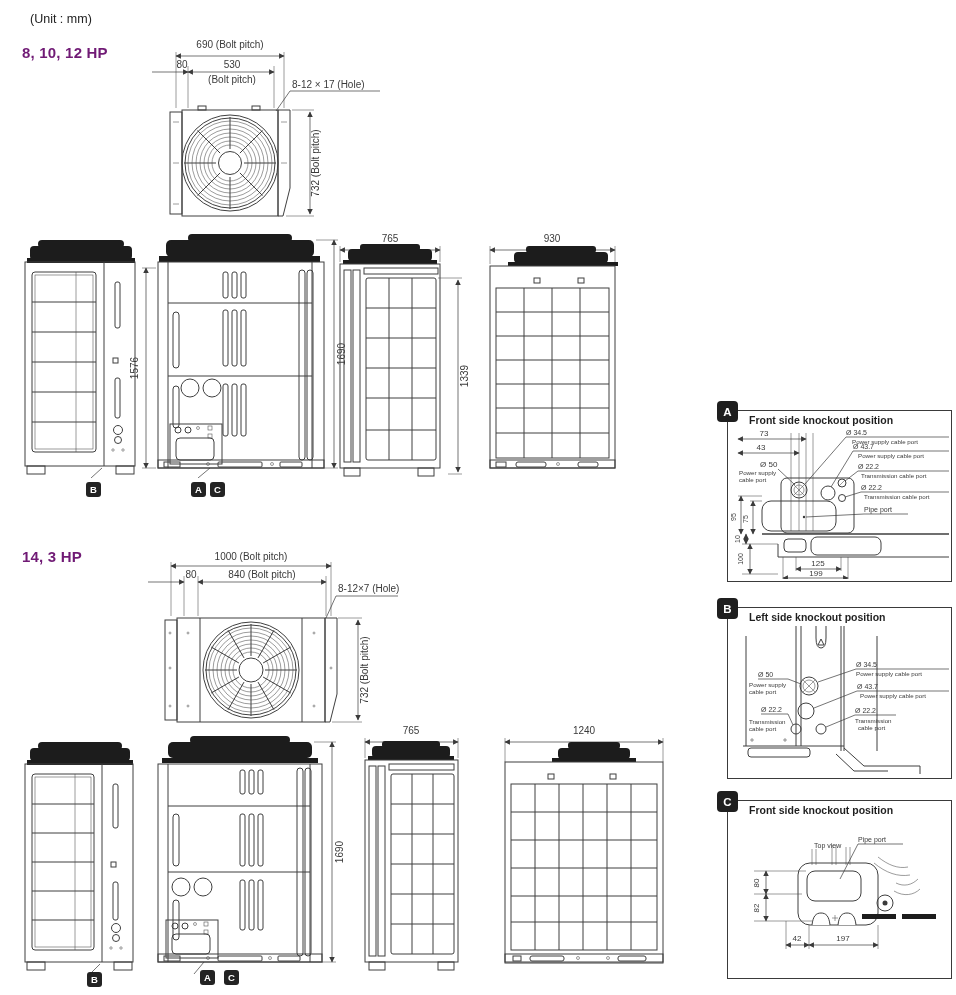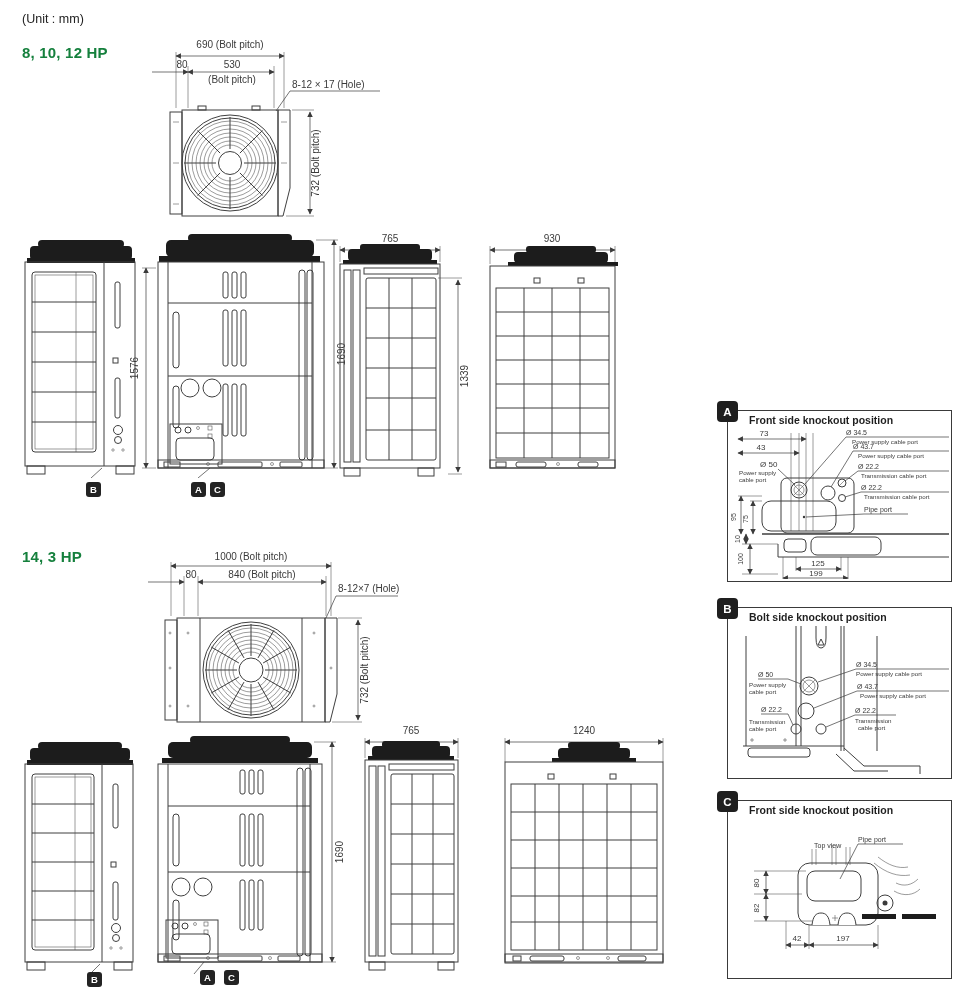--- a/index.html
+++ b/index.html
@@ -1,20 +1,20 @@
 <!DOCTYPE html>
 <html><head>
 <meta charset="utf-8">
 <style>
   html,body{margin:0;padding:0;background:#fff;}
   .page{position:relative;width:956px;height:995px;background:#fff;overflow:hidden;
         font-family:"Liberation Sans",sans-serif;color:#333;}
   .abs{position:absolute;}
-  .unitnote{font-size:12.5px;color:#222;}
-  .sect-title{font-size:15px;font-weight:bold;color:#15803d;letter-spacing:.2px;}
+  .unitnote{font-size:12.5px;color:#222;margin-left:8px;}
+  .sect-title{font-size:15px;font-weight:bold;color:#701a75;letter-spacing:.2px;}
   svg text{font-family:"Liberation Sans",sans-serif;fill:#3a3a3a;}
   .t10{font-size:10px;} .t8{font-size:8px;}
   .t7{font-size:7px;} .t6{font-size:6.2px;}
   .ln{stroke:#3f3f3f;stroke-width:1;fill:none;}
   .ln2{stroke:#3f3f3f;stroke-width:1.5;fill:none;}
   .thn{stroke:#4a4a4a;stroke-width:.55;fill:none;}
   .dim{stroke:#3a3a3a;stroke-width:.7;fill:none;}
   .cap{fill:#1c1c1c;stroke:none;}
   .wfill{fill:#fff;}
   .mk{position:absolute;width:15px;height:15px;background:#232323;border-radius:3px;
@@ -514,21 +514,21 @@
       <line class="dim" x1="68" y1="142" x2="113" y2="142" marker-start="url(#arr)" marker-end="url(#arr)"></line>
       <text class="t8" x="90" y="139" text-anchor="middle">125</text>
       <line class="dim" x1="55" y1="151" x2="120" y2="151" marker-start="url(#arr)" marker-end="url(#arr)"></line>
       <text class="t8" x="88" y="149" text-anchor="middle">199</text>
     </g>
   </svg>
 </div>
 
 <div class="panel" style="left:727px;top:607px;width:223px;height:170px">
   <div class="ptab">B</div>
-  <div class="ptitle">Bolt side knockout position</div>
+  <div class="ptitle">Left side knockout position</div>
   <svg class="abs" style="left:0;top:16px" width="221" height="152" viewBox="0 0 221 152">
     <g>
       <line class="ln" x1="18" y1="12" x2="18" y2="122"></line>
       <line class="ln" x1="68" y1="2" x2="68" y2="122"></line>
           <line class="ln" x1="73" y1="2" x2="73" y2="122"></line>
       <line class="ln" x1="113" y1="2" x2="113" y2="127"></line>
           <line class="ln" x1="116" y1="2" x2="116" y2="127"></line>
       <line class="ln" x1="149" y1="12" x2="149" y2="127"></line>
       <line class="ln" x1="88" y1="2" x2="88" y2="14"></line>
           <line class="ln" x1="98" y1="2" x2="98" y2="14"></line>

